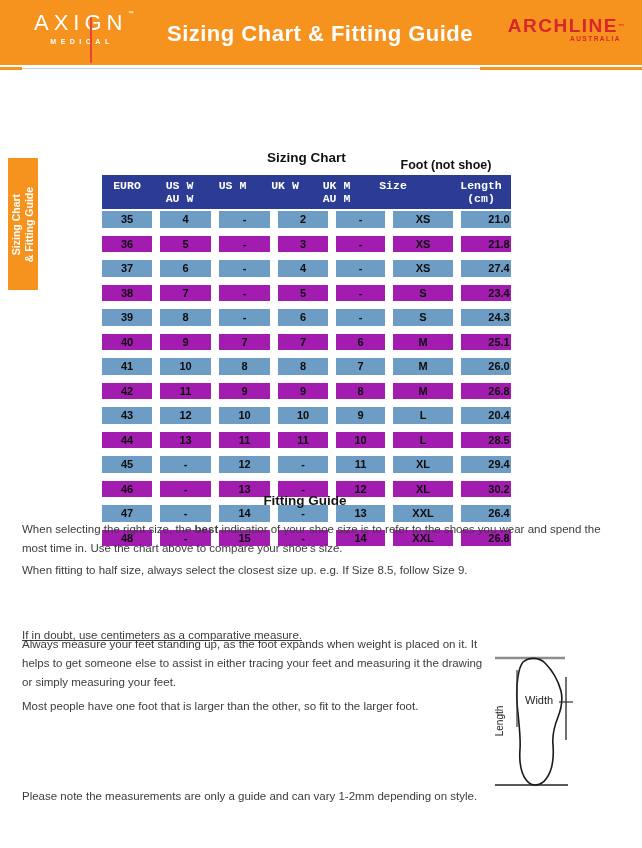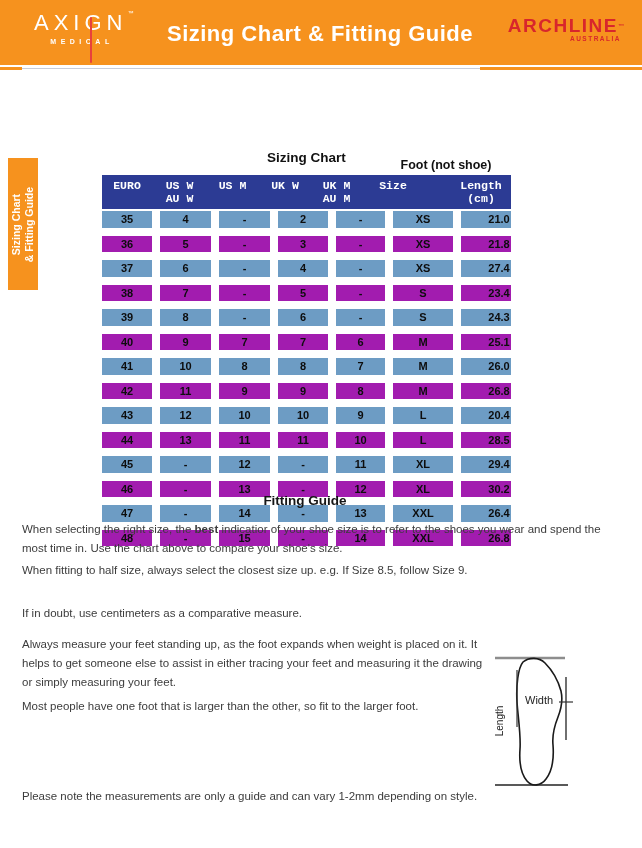--- a/index.html
+++ b/index.html
@@ -45,21 +45,21 @@
   .t-body .td.len{padding-left:26px;}
   .t-body .td.rowa{background:#6d9cc4;}
   .t-body .td.rowb{background:#a21caf;}
   
   .h2{position:absolute;left:0;width:610px;text-align:center;font-size:13.5px;font-weight:bold;color:#161616;}
   .para{position:absolute;left:22px;font-size:11.5px;line-height:19px;color:#3c3c3c;}
   #h-fitting{top:493px;}
   #p-fit1{top:520px;width:586px;}
   #p-fit2{top:561px;width:600px;}
   #h-using{top:584px;}
-  #p-meas1{top:604px;width:600px;}
+  #p-meas1{top:626px;width:600px;text-decoration:underline;}
   #p-meas2{top:635px;width:462px;}
   #p-meas3{top:697px;width:600px;}
   #p-meas4{top:762px;width:600px;}
   #p-meas5{top:787px;width:478px;}
   
   .foot-diagram{position:absolute;left:487px;top:646px;width:130px;height:155px;}
 </style>
 </head>
 <body>
 

